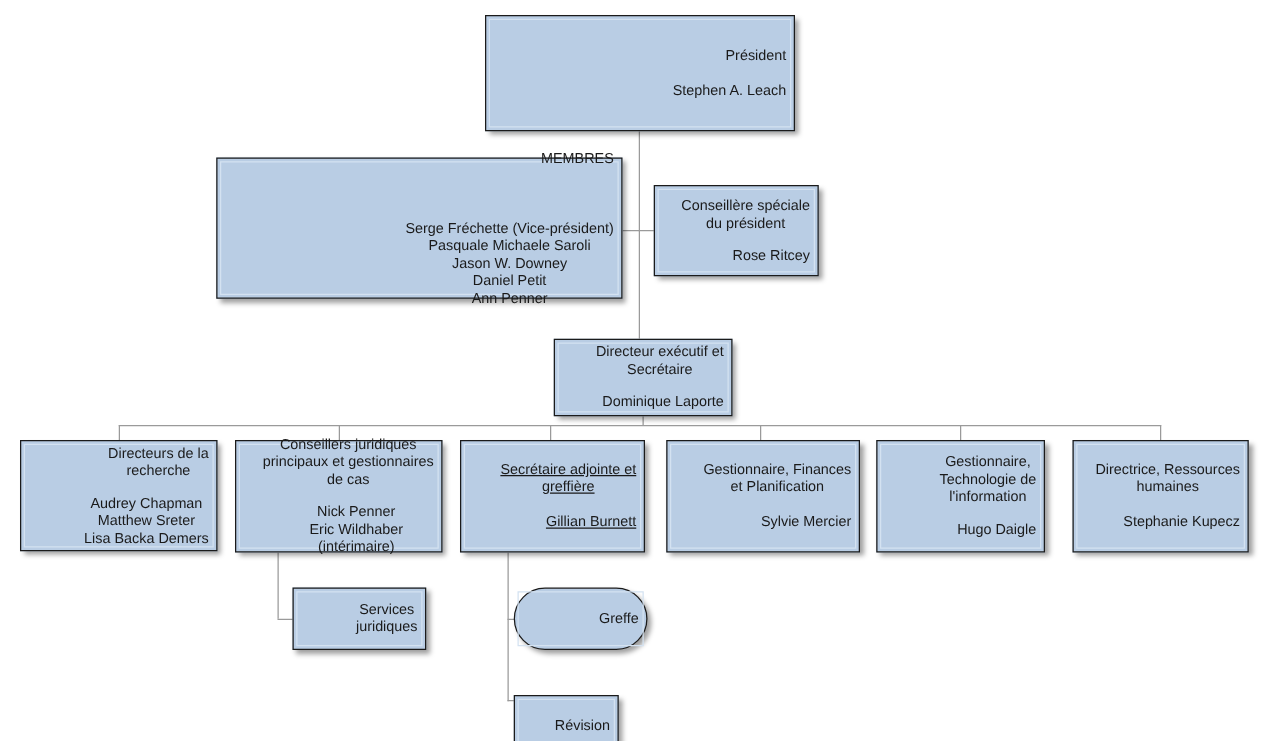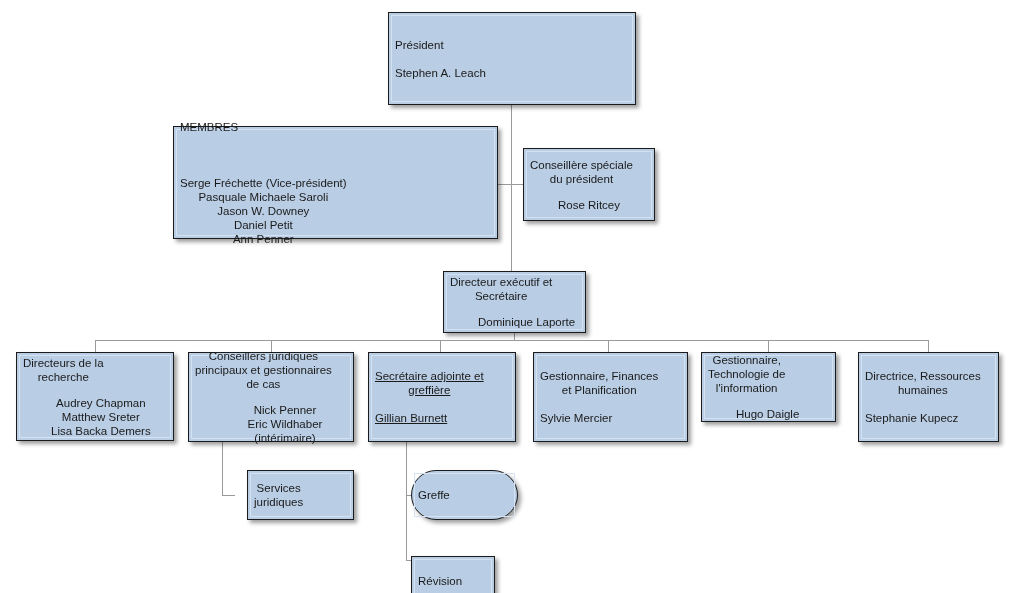--- a/index.html
+++ b/index.html
@@ -32,21 +32,21 @@
 
   
   .node {
     position: absolute;
     box-sizing: border-box;
     background: #b9cde4;
     border: 1px solid #1b1b1b;
     box-shadow: 3px 3px 4px rgba(0,0,0,0.38);
     display: flex;
     flex-direction: column;
-    align-items: flex-start;
+    align-items: flex-end;
     justify-content: center;
     text-align: center;
     padding: 4px 6px;
   }
   
   .node::before {
     content: "";
     position: absolute;
     left: 2px; top: 2px; right: 2px; bottom: 2px;
     border: 1px solid #d4e2f1;
@@ -72,23 +72,23 @@
 
   
   #node-president      { left: 388px; top: 12px;  width: 248px; height: 93px; }
   #node-membres        { left: 173px; top: 126px; width: 325px; height: 113px; gap: 28px; }
   #node-conseillere    { left: 523px; top: 148px; width: 132px; height: 73px; }
   #node-directeur      { left: 443px; top: 271px; width: 143px; height: 62px; }
   #node-recherche      { left: 16px;  top: 352px; width: 158px; height: 89px; }
   #node-juridiques     { left: 188px; top: 352px; width: 166px; height: 90px; }
   #node-secretaire     { left: 368px; top: 352px; width: 148px; height: 90px; text-decoration: underline; }
   #node-finances       { left: 533px; top: 352px; width: 155px; height: 90px; }
-  #node-ti             { left: 701px; top: 352px; width: 135px; height: 70px; }
+  #node-ti             { left: 701px; top: 352px; width: 135px; height: 90px; }
   #node-rh             { left: 858px; top: 352px; width: 141px; height: 90px; }
-  #node-servjur        { left: 234px; top: 470px; width: 107px; height: 50px; margin-left: 13px; }
+  #node-servjur        { left: 234px; top: 470px; width: 107px; height: 50px; }
   #node-greffe         { left: 411px; top: 470px; width: 107px; height: 50px; border-radius: 25px; }
   #node-revision       { left: 411px; top: 556px; width: 84px; height: 50px; }
 </style>
 </head>
 <body>
 
 <div id="chart">
 
   <div class="line v" style="left:511px; top:105px; height:166px;"></div>
 

